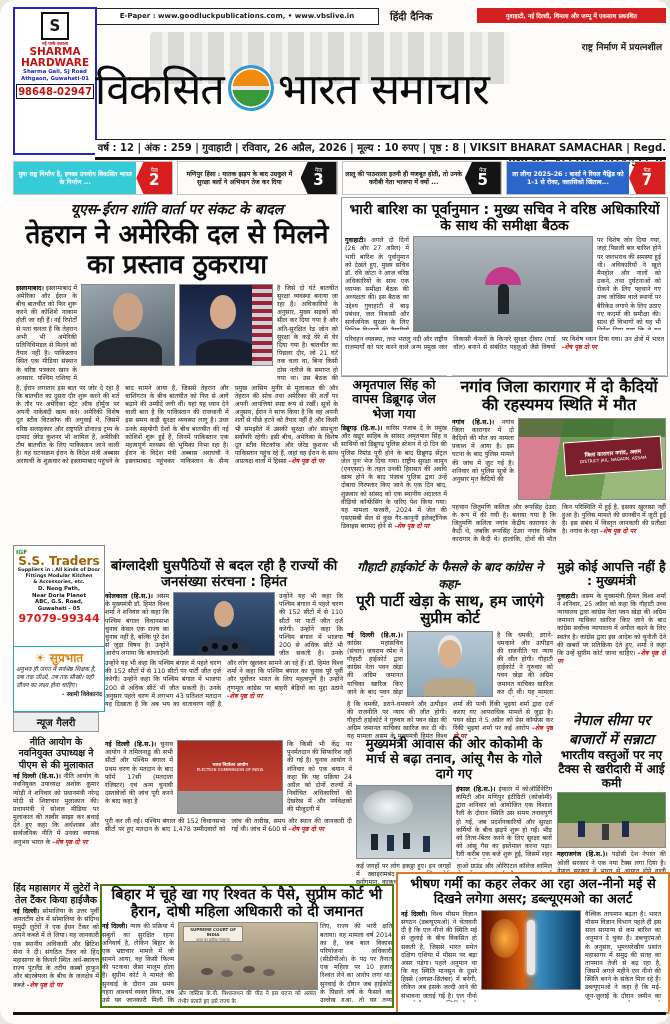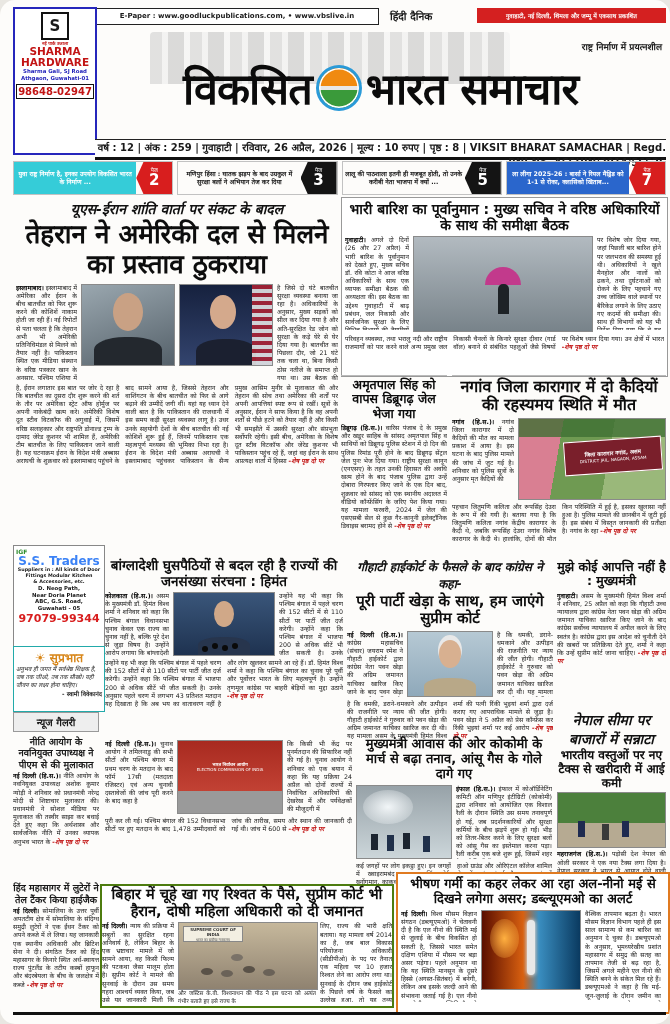--- a/index.html
+++ b/index.html
@@ -23,40 +23,40 @@
   .redstrip{background:#d42020;color:#fff;font-size:6px;font-weight:bold;text-align:center;line-height:15px;}
   
   .sharma{border:2px solid #2626bb;background:#fff;text-align:center;padding:3px 1px;}
   .slogo{width:24px;height:24px;border:2px solid #111;margin:0 auto;font-weight:bold;font-size:15px;line-height:24px;}
   .sh-tag{color:#c21414;font-size:4.5px;font-weight:bold;}
   .sh-name{color:#c21414;font-size:10.5px;font-weight:bold;line-height:1.05;}
   .sh-addr{color:#2626bb;font-size:5.4px;font-weight:bold;line-height:1.25;}
   .sh-phone{border:1.5px solid #111;color:#c21414;font-size:10px;font-weight:bold;margin-top:2px;line-height:13px;}
   
   .skyline{background:repeating-linear-gradient(90deg,#c6c6c6 0 12px,#e9e9e9 12px 18px,#b8b8b8 18px 34px,#efefef 34px 40px);opacity:.5;border-radius:4px 4px 0 0;}
-  .mast-title{display:flex;align-items:center;justify-content:center;gap:4px;font-weight:bold;font-size:43px;color:#0b0b0b;white-space:nowrap;letter-spacing:-1px;}
+  .mast-title{display:flex;align-items:center;gap:4px;font-weight:normal;font-size:43px;color:#0b0b0b;white-space:nowrap;letter-spacing:-1px;}
   .chakra{width:40px;height:40px;border-radius:50%;border:3px solid #2a9ad8;background:linear-gradient(#f08a10 0 45%,#e8e8e8 45% 55%,#3a9a3a 55%);box-shadow:0 0 0 1.5px #fff inset;}
   .tagline{font-size:9px;font-weight:bold;text-align:right;}
   .infoline{border-top:1.5px solid #222;border-bottom:3px solid #111;font-size:10px;font-weight:bold;text-align:right;line-height:15px;background:#fff;}
   
   .teasers{display:flex;gap:4px;}
   .teaser{flex:1;display:flex;align-items:stretch;border:1px solid #c2c2c2;overflow:hidden;}
   .tz{flex:1;font-size:6.3px;font-weight:bold;display:flex;align-items:center;justify-content:center;text-align:center;padding:1px 2px;line-height:1.35;}
   .badge{width:36px;display:flex;flex-direction:column;align-items:center;justify-content:center;color:#fff;clip-path:polygon(0 50%,20% 0,100% 0,100% 100%,20% 100%);}
   .badge .pl{font-size:5.5px;line-height:1;}
   .badge .pn{font-size:15px;font-weight:bold;line-height:1;}
   .t-cyan{background:#35ccd8;color:#fff;}
   .t-blue{background:#2a66cc;color:#fff;}
   .b-red{background:#d81e1e;}
   .b-black{background:#141414;}
   .box{background:#fff;}
   .gal-title{border:1.5px solid #999;background:#eee;font-size:10px;font-weight:bold;text-align:center;padding:2px;}
   .gal-h{font-size:9.5px;font-weight:bold;text-align:center;line-height:1.2;margin:4px 0 2px;}
   .ad-box{border:1.5px solid #888;background:#fff;text-align:center;padding:2px;}
-  .tr-name{color:#3b82f6;font-weight:bold;font-size:12px;line-height:1;}
+  .tr-name{color:#a16207;font-weight:bold;font-size:12px;line-height:1;}
   .tr-small{font-size:4.8px;font-weight:bold;line-height:1.25;}
   .tr-addr{font-size:5.4px;font-weight:bold;line-height:1.25;}
   .tr-phone{color:#d81e1e;font-weight:bold;font-size:11px;}
   .sup-title{color:#d8871a;font-weight:bold;font-size:12px;}
   .sup-quote{font-size:5.9px;font-style:italic;text-align:left;line-height:1.35;}
   .sup-auth{font-size:6px;font-weight:bold;text-align:right;}
   .sign{position:absolute;background:#7a1f2b;border:1px solid #fff;color:#fff;text-align:center;
         display:flex;flex-direction:column;justify-content:center;transform:rotate(-4deg);}
   .sign .l1{font-size:5.5px;font-weight:bold;line-height:1.3;}
   .sign .l2{font-size:4.2px;line-height:1.3;}

